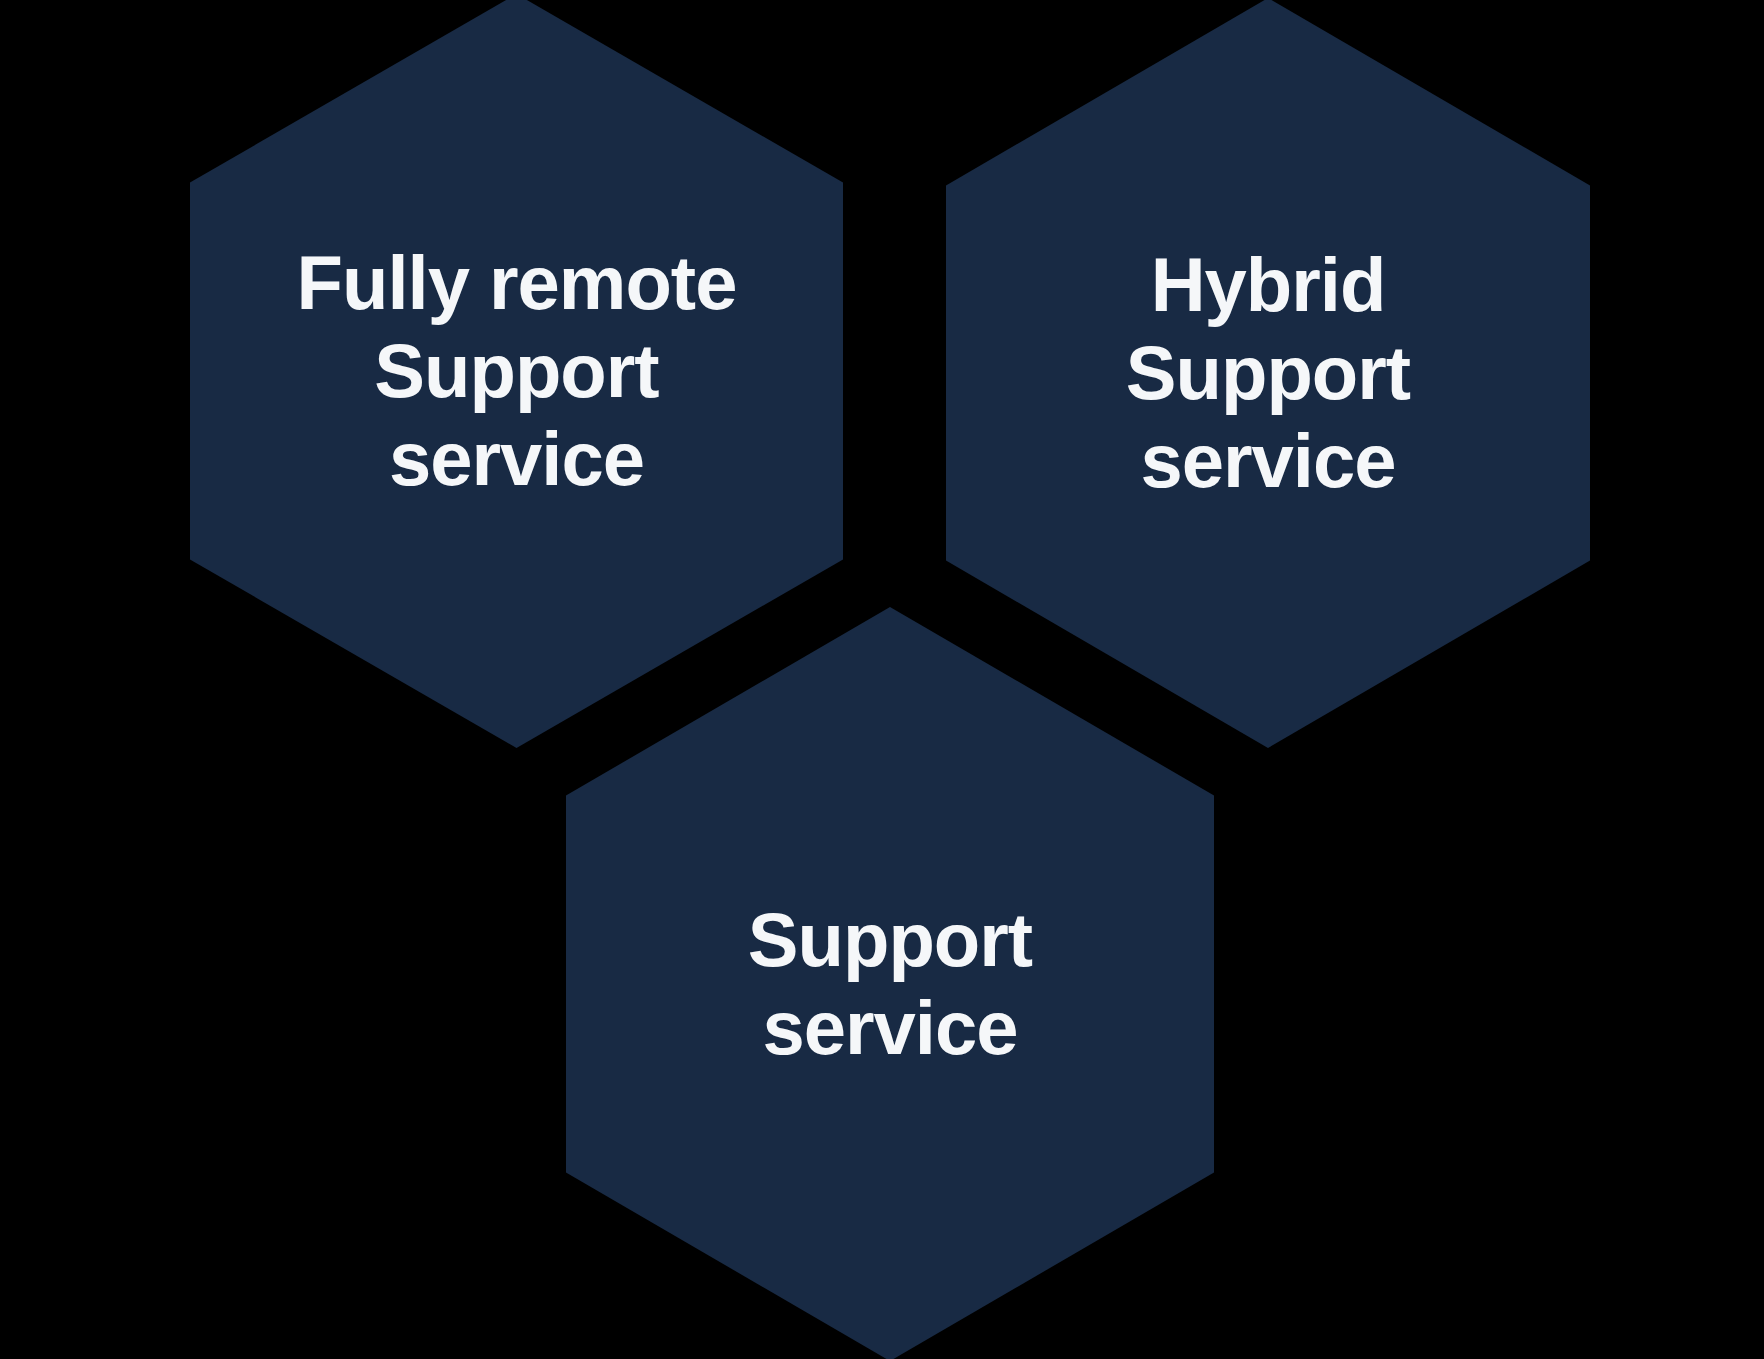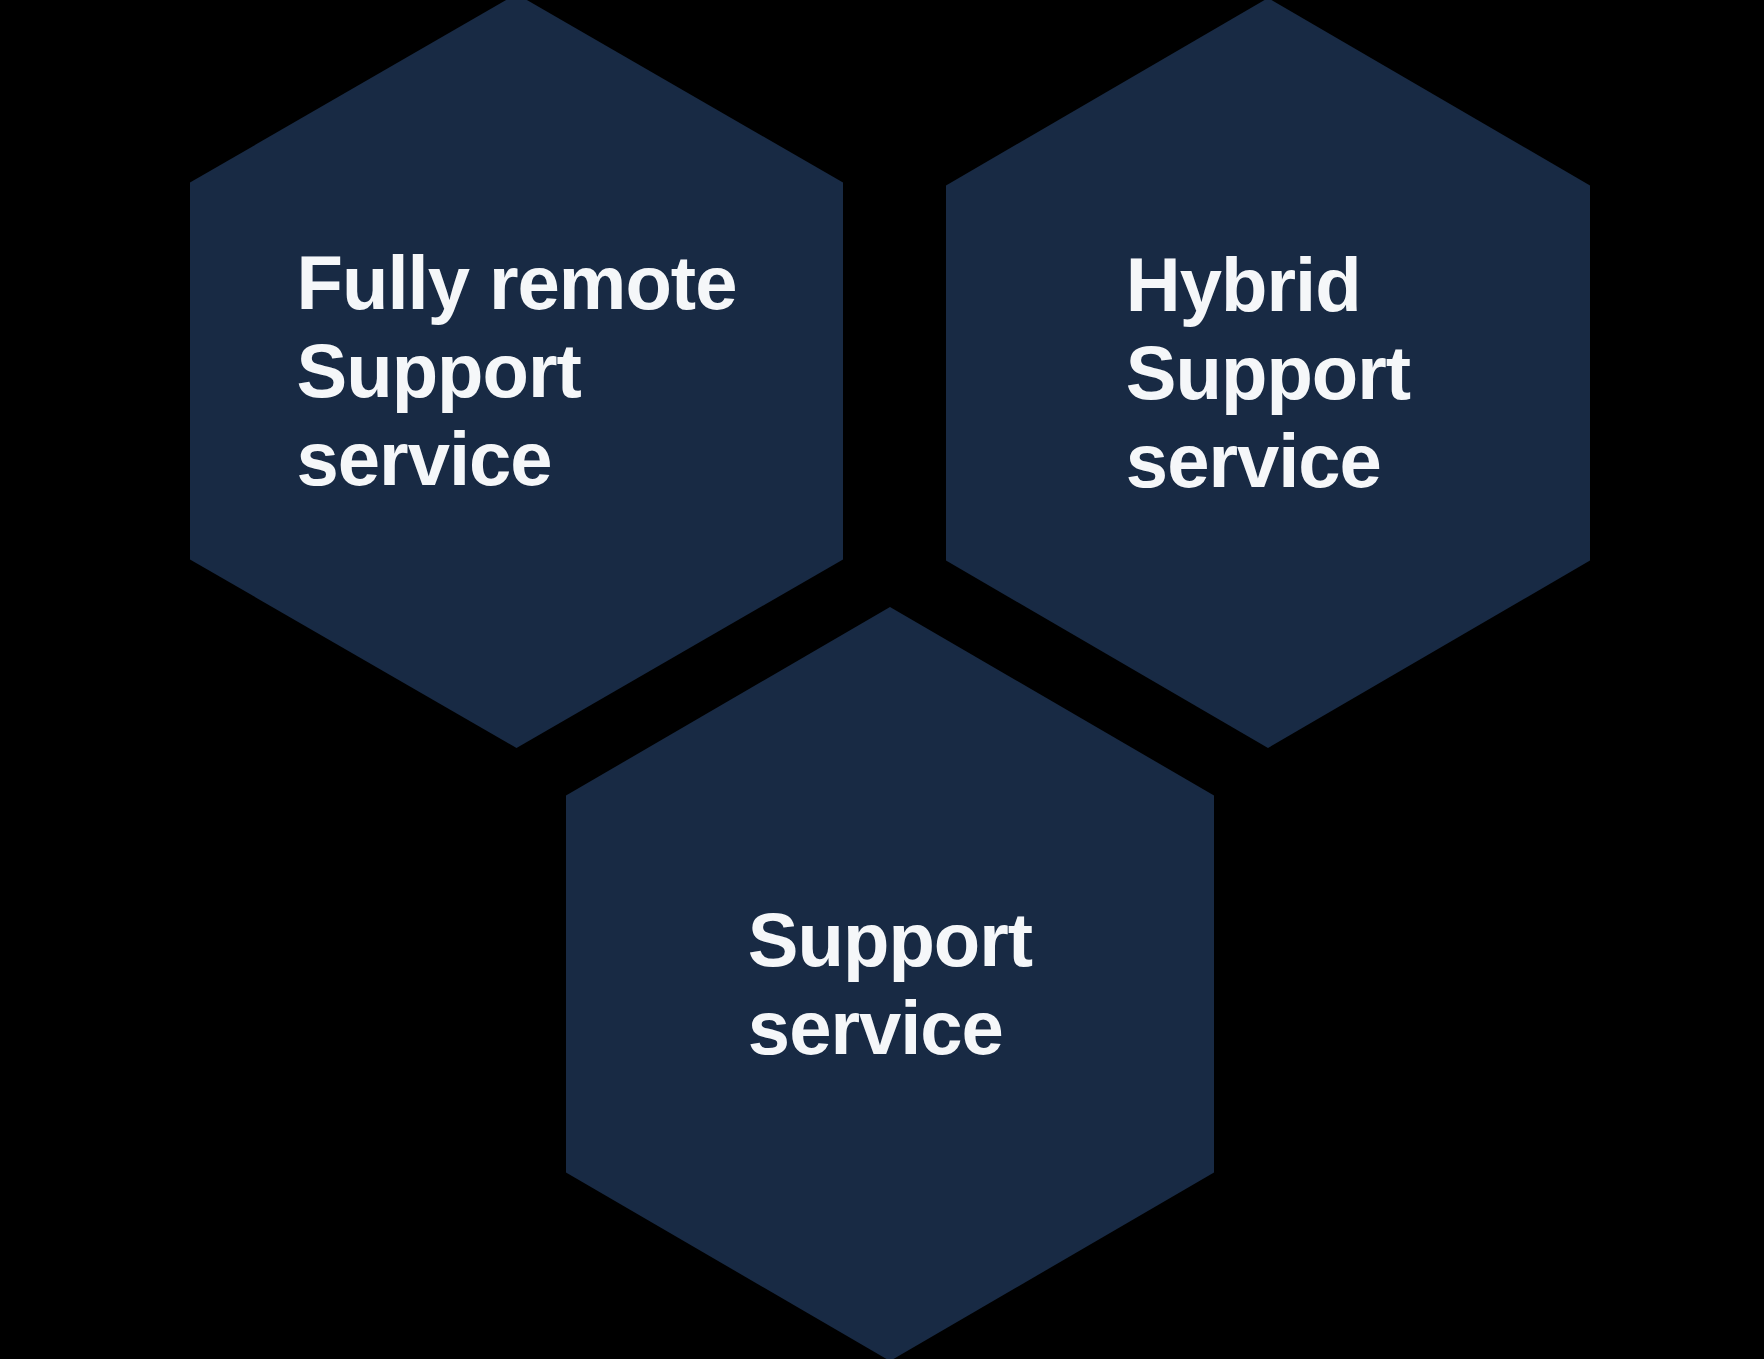--- a/index.html
+++ b/index.html
@@ -20,21 +20,21 @@
     clip-path: polygon(50% 0%, 100% 25%, 100% 75%, 50% 100%, 0% 75%, 0% 25%);
     background: #182A44;
     display: flex;
     align-items: center;
     justify-content: center;
   }
   .hex-fully-remote { left: 190px; top: -6px;  width: 653px; height: 754px; }
   .hex-hybrid       { left: 946px; top: -2px;  width: 644px; height: 750px; }
   .hex-on-site      { left: 566px; top: 607px; width: 648px; height: 754px; }
   .hex-label {
-    text-align: left;
+    text-align: center;
     color: #F5F7F9;
     font-weight: bold;
     font-size: 76px;
     line-height: 88px;
     letter-spacing: -1px;
   }
   .hex-label .line { display: block; }
 </style>
 </head>
 <body style="background: rgb(0, 0, 0);">

